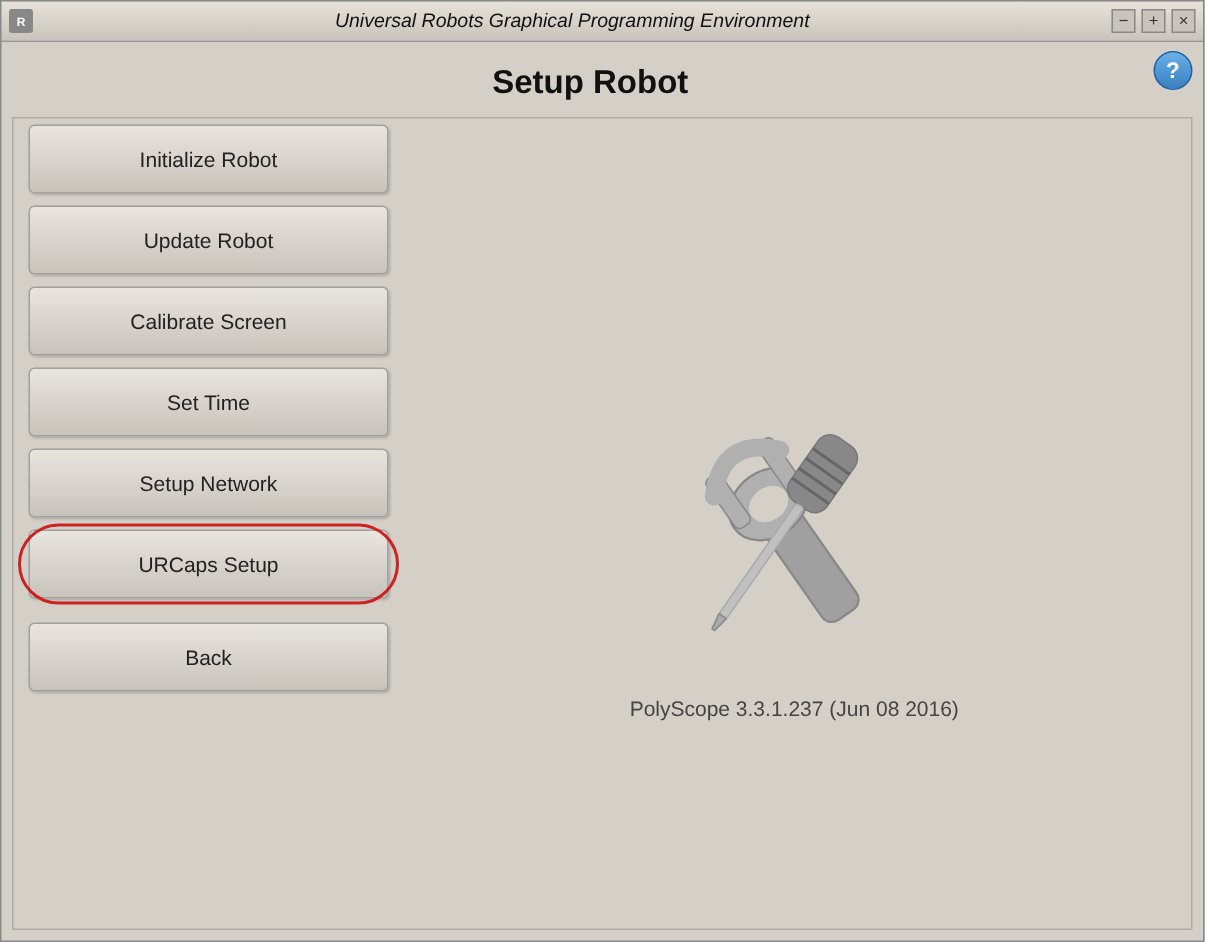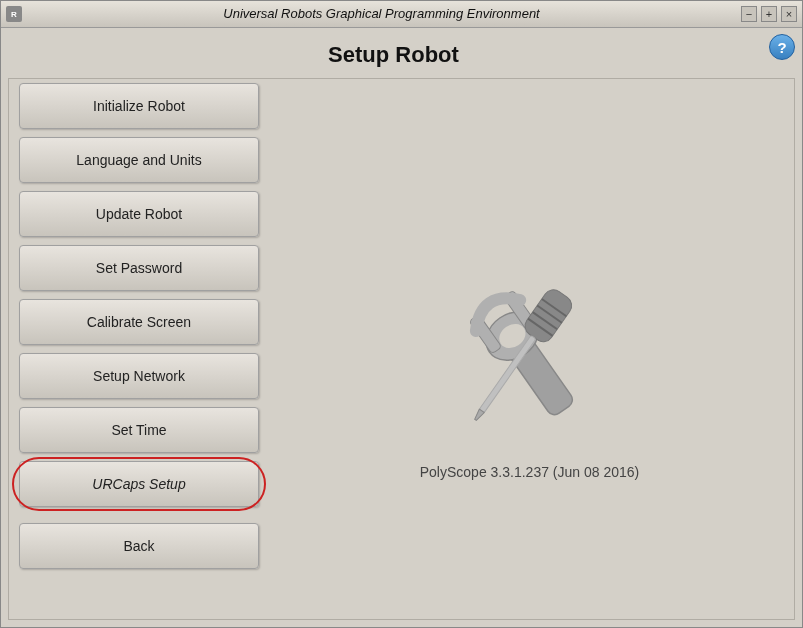--- a/index.html
+++ b/index.html
@@ -112,21 +112,20 @@
       cursor: pointer;
       box-shadow: 1px 1px 2px rgba(0,0,0,0.2);
       min-height: 46px;
       display: flex;
       align-items: center;
       justify-content: center;
     }
 
     .sidebar-btn.highlighted {
       position: relative;
-      font-style: italic;
     }
     .sidebar-btn.highlighted::before {
       content: '';
       position: absolute;
       top: -5px; left: -8px; right: -8px; bottom: -5px;
       border: 2.5px solid #cc2222;
       border-radius: 28px;
       pointer-events: none;
     }
 
@@ -194,26 +193,24 @@
 <div class="help-btn">?</div>
 
 <div class="main-area">
   <div class="page-title">Setup Robot</div>
 
   <div class="inner-border">
     <div class="content-area">
 
       <div class="sidebar" id="sidebar-container">
           <div class="sidebar-btn">Initialize Robot</div>
-          <div class="sidebar-btn">Language and Units</div>
           <div class="sidebar-btn">Update Robot</div>
-          <div class="sidebar-btn">Set Password</div>
           <div class="sidebar-btn">Calibrate Screen</div>
+          <div class="sidebar-btn">Set Time</div>
           <div class="sidebar-btn">Setup Network</div>
-          <div class="sidebar-btn">Set Time</div>
           <div class="sidebar-btn highlighted">URCaps Setup</div>
           <div class="sidebar-btn" style="margin-top: 8px; padding-left: 16px;">Back</div>
         </div>
 
       <div class="right-panel">
         <svg class="tools-icon" viewBox="0 0 220 220" xmlns="http://www.w3.org/2000/svg">
 
           <g transform="rotate(-35, 110, 110)">
 
             <rect x="85" y="100" width="28" height="85" rx="8" fill="#a0a0a0" stroke="#888" stroke-width="1.5"></rect>

